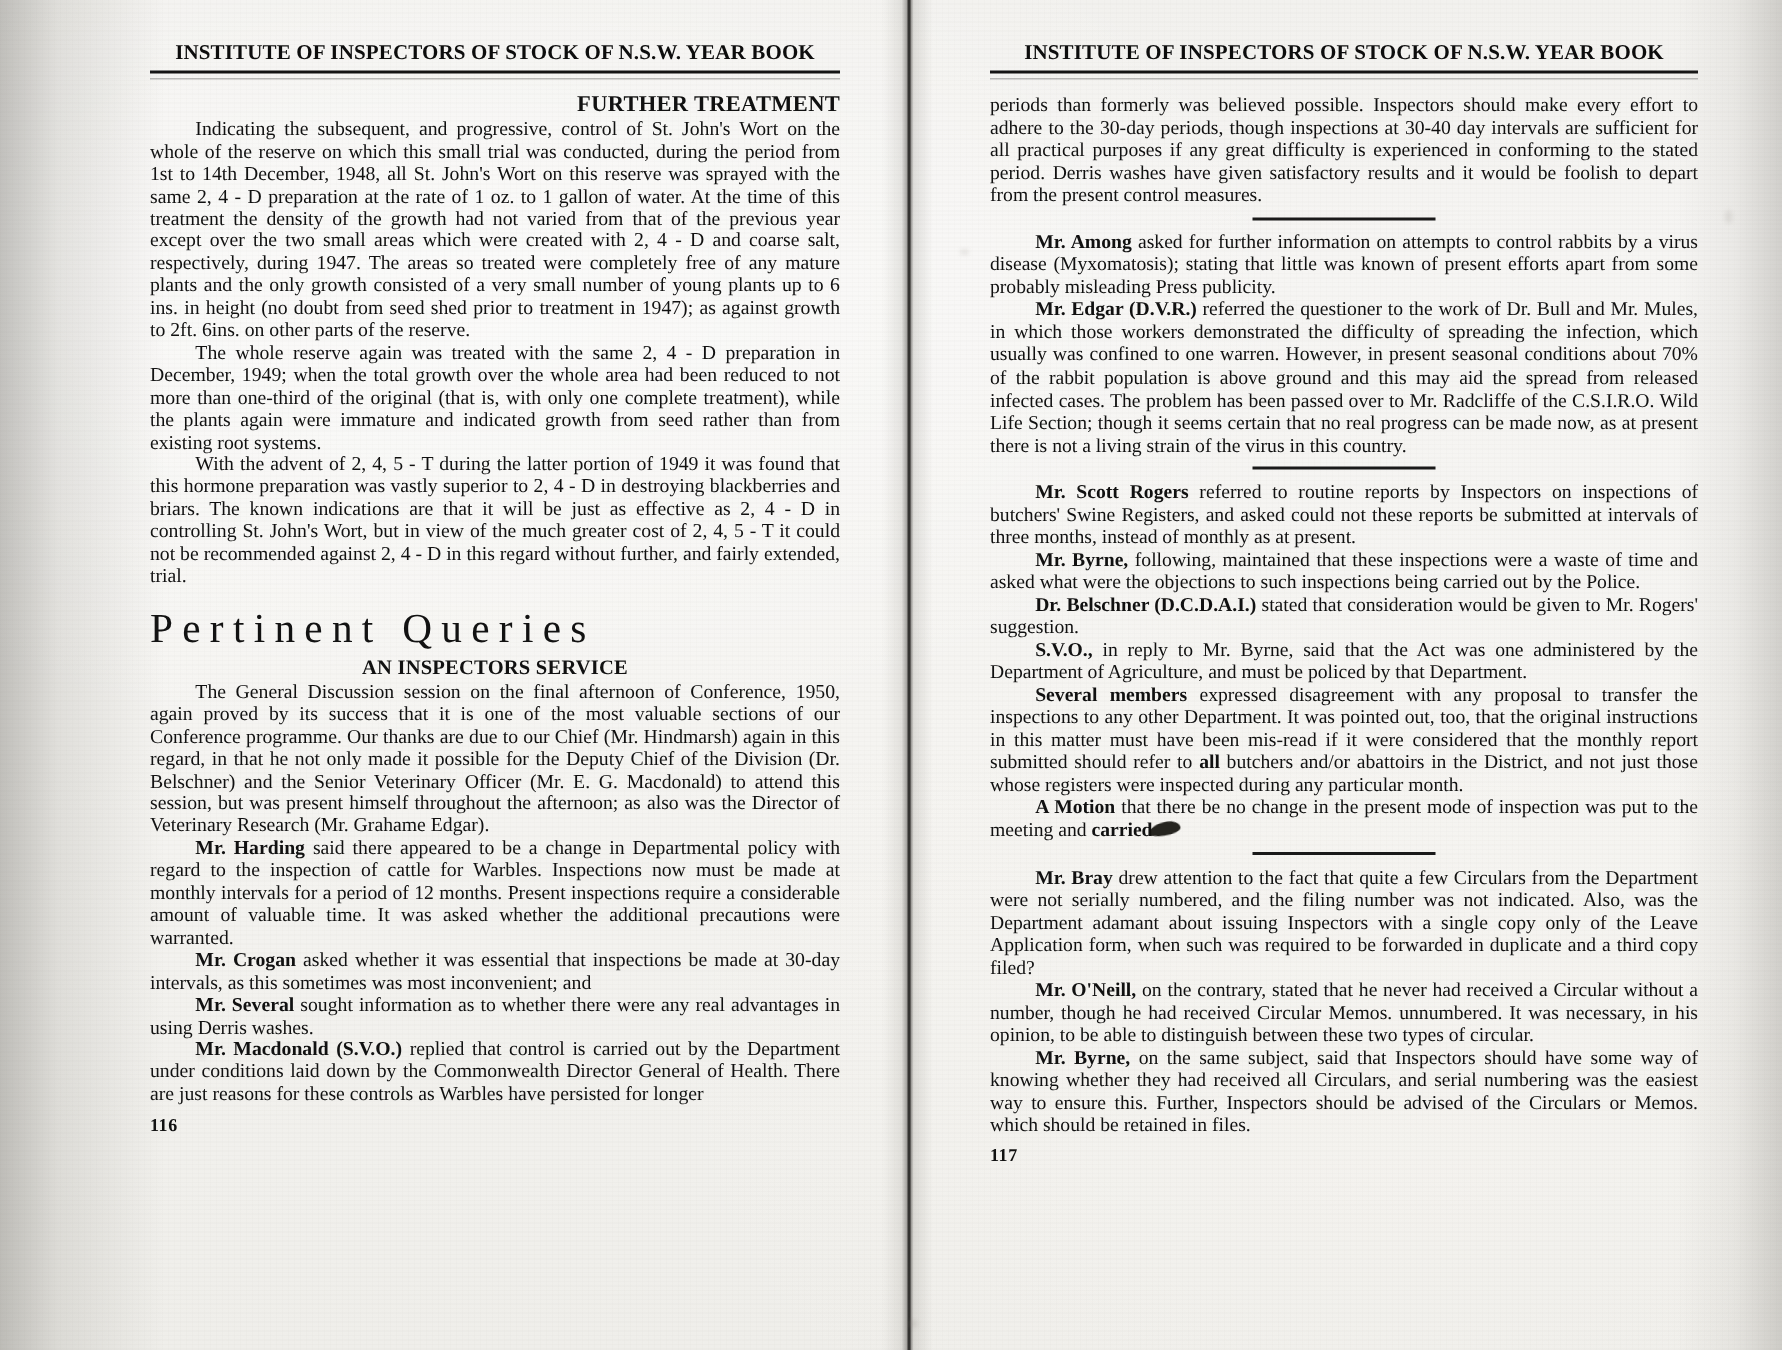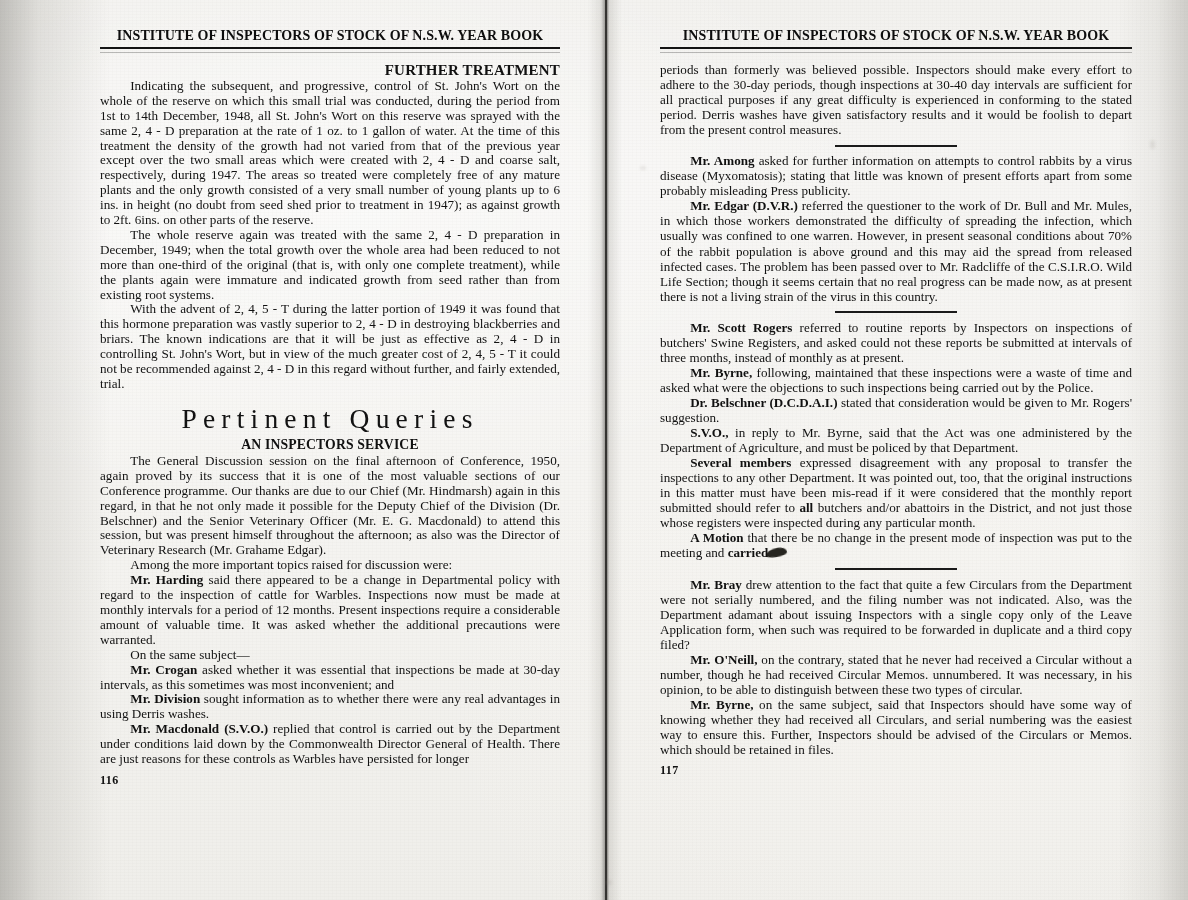--- a/index.html
+++ b/index.html
@@ -130,21 +130,20 @@
     font-weight: bold;
     text-align: right;
     letter-spacing: 0.2px;
     line-height: 17px;
   }
 
   h1.display-head {
     margin: 11px 0 0 0;
     font-size: 27.5px;
     font-weight: normal;
-    text-align: center;
     letter-spacing: 6.2px;
     line-height: 32px;
     color: #121212;
   }
   h2.sub-head {
     margin: 1px 0 1px 0;
     font-size: 13.7px;
     font-weight: bold;
     text-align: center;
     letter-spacing: 0.15px;
@@ -214,29 +213,27 @@
       <h2 class="section-head">FURTHER TREATMENT</h2>
       <p class="para">Indicating the subsequent, and progressive, control of St. John's Wort on the whole of the reserve on which this small trial was conducted, during the period from 1st to 14th December, 1948, all St. John's Wort on this reserve was sprayed with the same 2, 4 - D preparation at the rate of 1 oz. to 1 gallon of water. At the time of this treatment the density of the growth had not varied from that of the previous year except over the two small areas which were created with 2, 4 - D and coarse salt, respectively, during 1947.  The areas so treated were completely free of any mature plants and the only growth consisted of a very small number of young plants up to 6 ins. in height (no doubt from seed shed prior to treatment in 1947); as against growth to 2ft. 6ins. on other parts of the reserve.</p>
       <p class="para">The whole reserve again was treated with the same 2, 4 - D preparation in December, 1949; when the total growth over the whole area had been reduced to not more than one-third of the original (that is, with only one complete treatment), while the plants again were immature and indicated growth from seed rather than from existing root systems.</p>
 
       <p class="para">With the advent of 2, 4, 5 - T during the latter portion of 1949 it was found that this hormone preparation was vastly superior to 2, 4 - D in destroying blackberries and briars.  The known indications are that it will be just as effective as 2, 4 - D in controlling St. John's Wort, but in view of the much greater cost of 2, 4, 5 - T it could not be recommended against 2, 4 - D in this regard without further, and fairly extended, trial.</p>
 
       <h1 class="display-head">Pertinent Queries</h1>
       <h2 class="sub-head">AN INSPECTORS SERVICE</h2>
 
       <p class="para">The General Discussion session on the final afternoon of Conference, 1950, again proved by its success that it is one of the most valuable sections of our Conference programme.  Our thanks are due to our Chief (Mr. Hindmarsh) again in this regard, in that he not only made it possible for the Deputy Chief of the Division (Dr. Belschner) and the Senior Veterinary Officer (Mr. E. G. Macdonald) to attend this session, but was present himself throughout the afternoon; as also was the Director of Veterinary Research (Mr. Grahame Edgar).</p>
-      <p class="para">Among the more important topics raised for discussion were:</p>
 
       <p class="para"><span class="speaker">Mr. Harding</span><span> said there appeared to be a change in Departmental policy with regard to the inspection of cattle for Warbles.  Inspections now must be made at monthly intervals for a period of 12 months.  Present inspections require a considerable amount of valuable time.  It was asked whether the additional precautions were warranted.</span></p>
 
-      <p class="para centered-line">On the same subject—</p>
 
       <p class="para"><span class="speaker">Mr. Crogan</span><span> asked whether it was essential that inspections be made at 30-day intervals, as this sometimes was most inconvenient; and</span></p>
 
-      <p class="para"><span class="speaker">Mr. Division</span><span> sought information as to whether there were any real advantages in using Derris washes.</span></p>
+      <p class="para"><span class="speaker">Mr. Several</span><span> sought information as to whether there were any real advantages in using Derris washes.</span></p>
 
       <p class="para"><span class="speaker">Mr. Macdonald (S.V.O.)</span><span> replied that control is carried out by the Department under conditions laid down by the Commonwealth Director General of Health.  There are just reasons for these controls as Warbles have persisted for longer</span></p>
 
       <div class="folio">116</div>
     </div>
   </div>
 
   <div class="page page-right">
     <div style="margin-top:28px;">
       <div class="running-head">INSTITUTE OF INSPECTORS OF STOCK OF N.S.W. YEAR BOOK</div>

